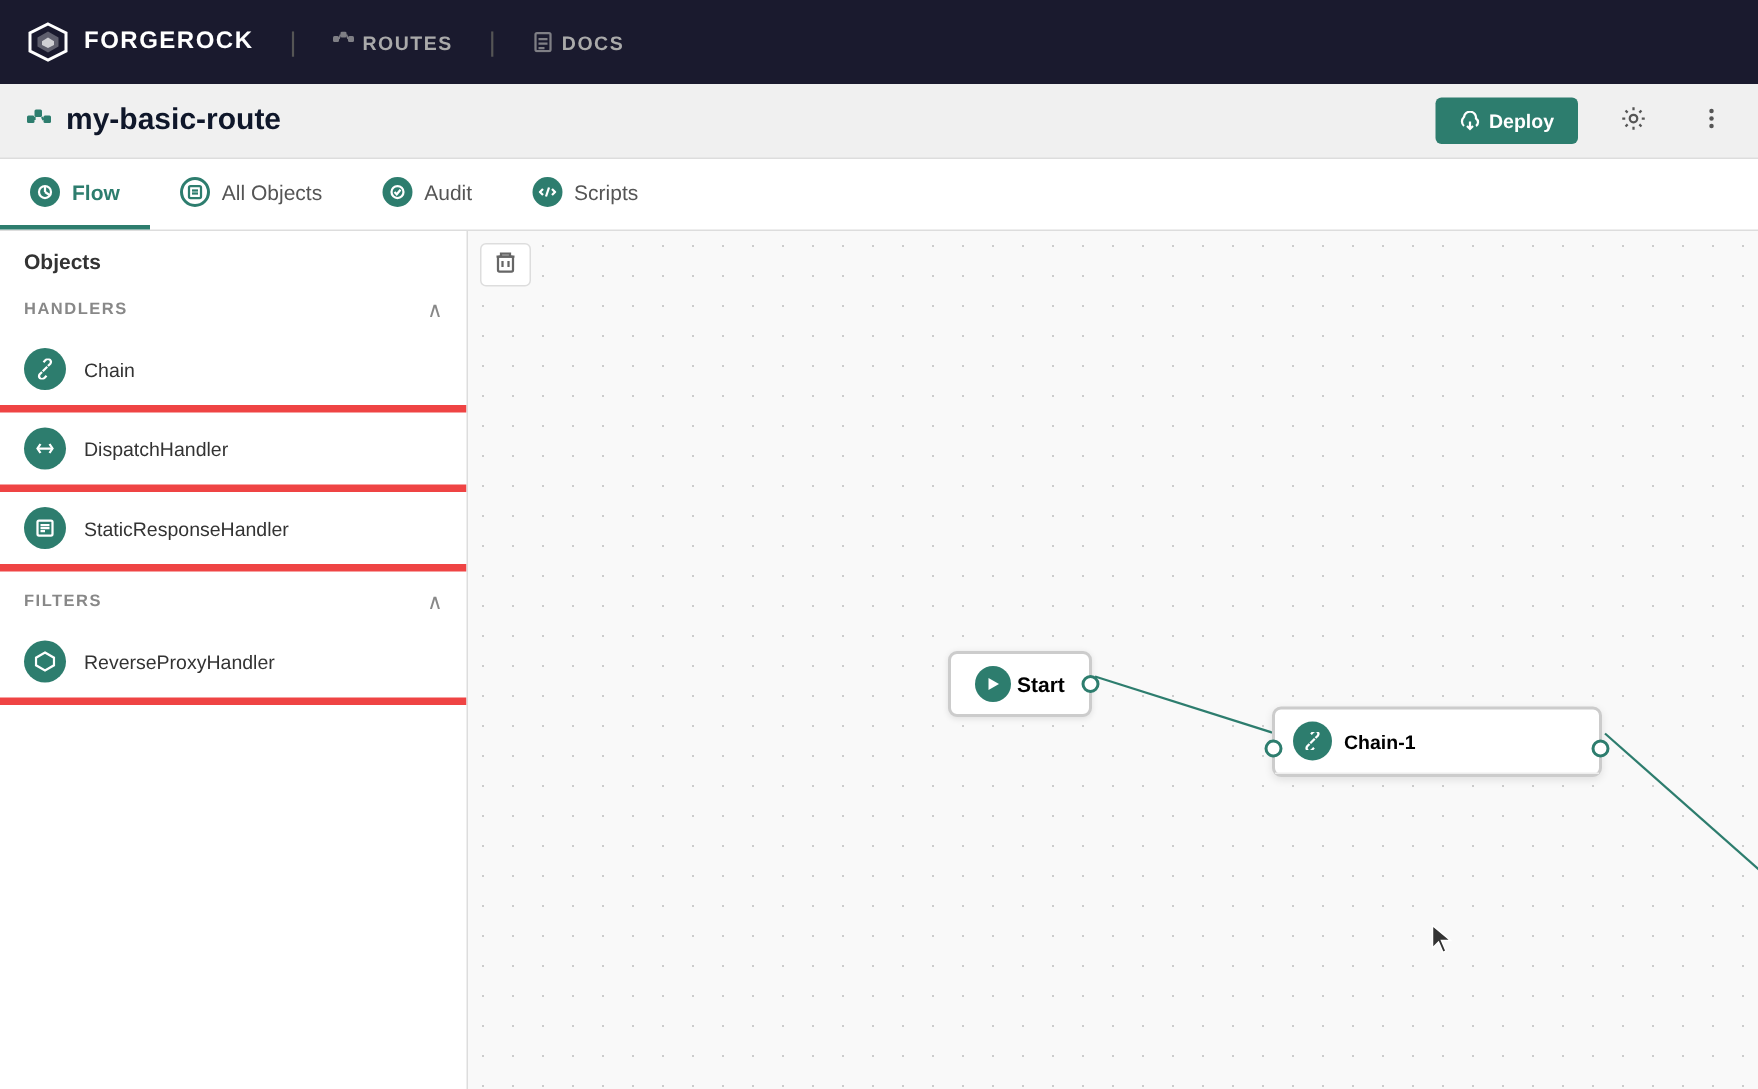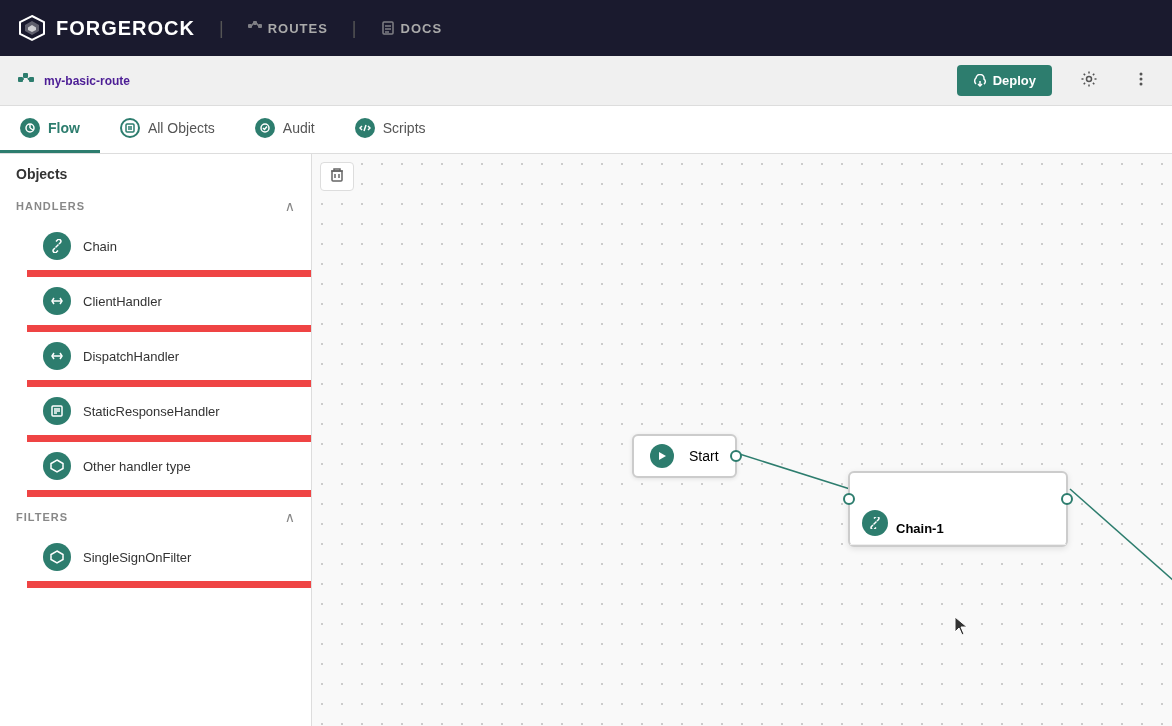--- a/index.html
+++ b/index.html
@@ -19,21 +19,21 @@
       align-items: center;
       gap: 8px;
     }
     .logo-icon {
       width: 32px;
       height: 32px;
     }
     .logo-text {
       color: white;
       font-weight: 700;
-      font-size: 20px;
+      font-size: 16px;
       letter-spacing: 1px;
     }
     .nav-divider {
       color: #555;
       font-size: 18px;
     }
     .nav-link {
       color: #aaa;
       font-size: 13px;
       font-weight: 600;
@@ -54,23 +54,23 @@
       padding: 0 16px;
       border-bottom: 1px solid #ddd;
       justify-content: space-between;
     }
     .sub-header-left {
       display: flex;
       align-items: center;
       gap: 8px;
     }
     .route-name {
-      color: #4c1d95;
+      color: #0f172a;
       font-weight: 600;
-      font-size: 12px;
+      font-size: 20px;
     }
     .sub-header-right {
       display: flex;
       align-items: center;
       gap: 22px;
     }
     .deploy-btn {
       background: #2d7d6e;
       color: white;
       border: none;
@@ -179,22 +179,21 @@
       color: #333;
     }
     .sidebar-item {
       display: flex;
       align-items: center;
       gap: 12px;
       padding: 10px 16px;
       cursor: grab;
       font-size: 13px;
       color: #333;
-      border-bottom: 7px solid #ef4444;
-      margin-left: 27px;
+      border-bottom: 5px solid #ef4444;
     }
     .item-icon {
       width: 28px;
       height: 28px;
       background: #2d7d6e;
       border-radius: 50%;
       display: flex;
       align-items: center;
       justify-content: center;
       color: white;
@@ -266,24 +265,24 @@
     }
 
     
     .start-node {
       position: absolute;
       background: white;
       border: 2px solid #ccc;
       border-radius: 6px;
       display: flex;
       align-items: center;
-      gap: 15px;
+      gap: 4px;
       padding: 8px 16px;
       font-size: 14px;
-      font-weight: 400;
+      font-weight: 700;
       cursor: pointer;
     }
     .start-icon {
       width: 24px;
       height: 24px;
       background: #2d7d6e;
       border-radius: 50%;
       display: flex;
       align-items: center;
       justify-content: center;
@@ -295,27 +294,26 @@
     .chain-node {
       position: absolute;
       background: white;
       border: 2px solid #ccc;
       border-radius: 6px;
       min-width: 220px;
       box-shadow: 0 2px 6px rgba(0,0,0,0.1);
     }
     .chain-header {
       display: flex;
-      align-items: flex-end;
+      align-items: center;
       gap: 8px;
       padding: 8px 12px;
       border-bottom: 1px solid #eee;
       font-size: 13px;
       font-weight: 600;
-      margin-top: 29px;
     }
     .chain-body {
       padding: 6px 8px;
     }
     .chain-filter-item {
       display: flex;
       align-items: center;
       gap: 8px;
       padding: 6px 8px;
       background: #f5f5f5;
@@ -468,64 +466,46 @@
       <span>Chain</span>
     </div>
     <div class="sidebar-item">
       <div class="item-icon">
         <svg width="14" height="14" viewBox="0 0 14 14" fill="none" stroke="white" stroke-width="1.5">
           <line x1="2" y1="7" x2="12" y2="7"></line>
           <polyline points="4,4 2,7 4,10"></polyline>
           <polyline points="10,4 12,7 10,10"></polyline>
         </svg>
       </div>
-      <span>ClientHandler</span>
-    </div>
-    <div class="sidebar-item">
-      <div class="item-icon">
-        <svg width="14" height="14" viewBox="0 0 14 14" fill="none" stroke="white" stroke-width="1.5">
-          <line x1="2" y1="7" x2="12" y2="7"></line>
-          <polyline points="4,4 2,7 4,10"></polyline>
-          <polyline points="10,4 12,7 10,10"></polyline>
-        </svg>
-      </div>
       <span>DispatchHandler</span>
     </div>
     <div class="sidebar-item">
       <div class="item-icon">
         <svg width="14" height="14" viewBox="0 0 14 14" fill="none" stroke="white" stroke-width="1.5">
           <rect x="2" y="2" width="10" height="10" rx="1"></rect>
           <line x1="4" y1="5" x2="10" y2="5"></line>
           <line x1="4" y1="7" x2="10" y2="7"></line>
           <line x1="4" y1="9" x2="7" y2="9"></line>
         </svg>
       </div>
       <span>StaticResponseHandler</span>
     </div>
+
+    <div class="sidebar-section-header">
+      <span>FILTERS</span>
+      <button class="collapse-btn">∧</button>
+    </div>
+
     <div class="sidebar-item">
       <div class="item-icon">
         <svg width="14" height="14" viewBox="0 0 14 14" fill="none" stroke="white" stroke-width="1.5">
           <polygon points="7,1 13,4.5 13,9.5 7,13 1,9.5 1,4.5"></polygon>
         </svg>
       </div>
-      <span>Other handler type</span>
-    </div>
-
-    <div class="sidebar-section-header">
-      <span>FILTERS</span>
-      <button class="collapse-btn">∧</button>
-    </div>
-
-    <div class="sidebar-item">
-      <div class="item-icon">
-        <svg width="14" height="14" viewBox="0 0 14 14" fill="none" stroke="white" stroke-width="1.5">
-          <polygon points="7,1 13,4.5 13,9.5 7,13 1,9.5 1,4.5"></polygon>
-        </svg>
-      </div>
-      <span>SingleSignOnFilter</span>
+      <span>ReverseProxyHandler</span>
     </div>
   </div>
 
   <div class="canvas">
 
     <div class="canvas-toolbar">
       <button class="canvas-btn">
         <svg width="16" height="16" viewBox="0 0 16 16" fill="none" stroke="#666" stroke-width="1.5">
           <polyline points="2,4 14,4"></polyline>
           <path d="M5 4V2h6v2"></path>

